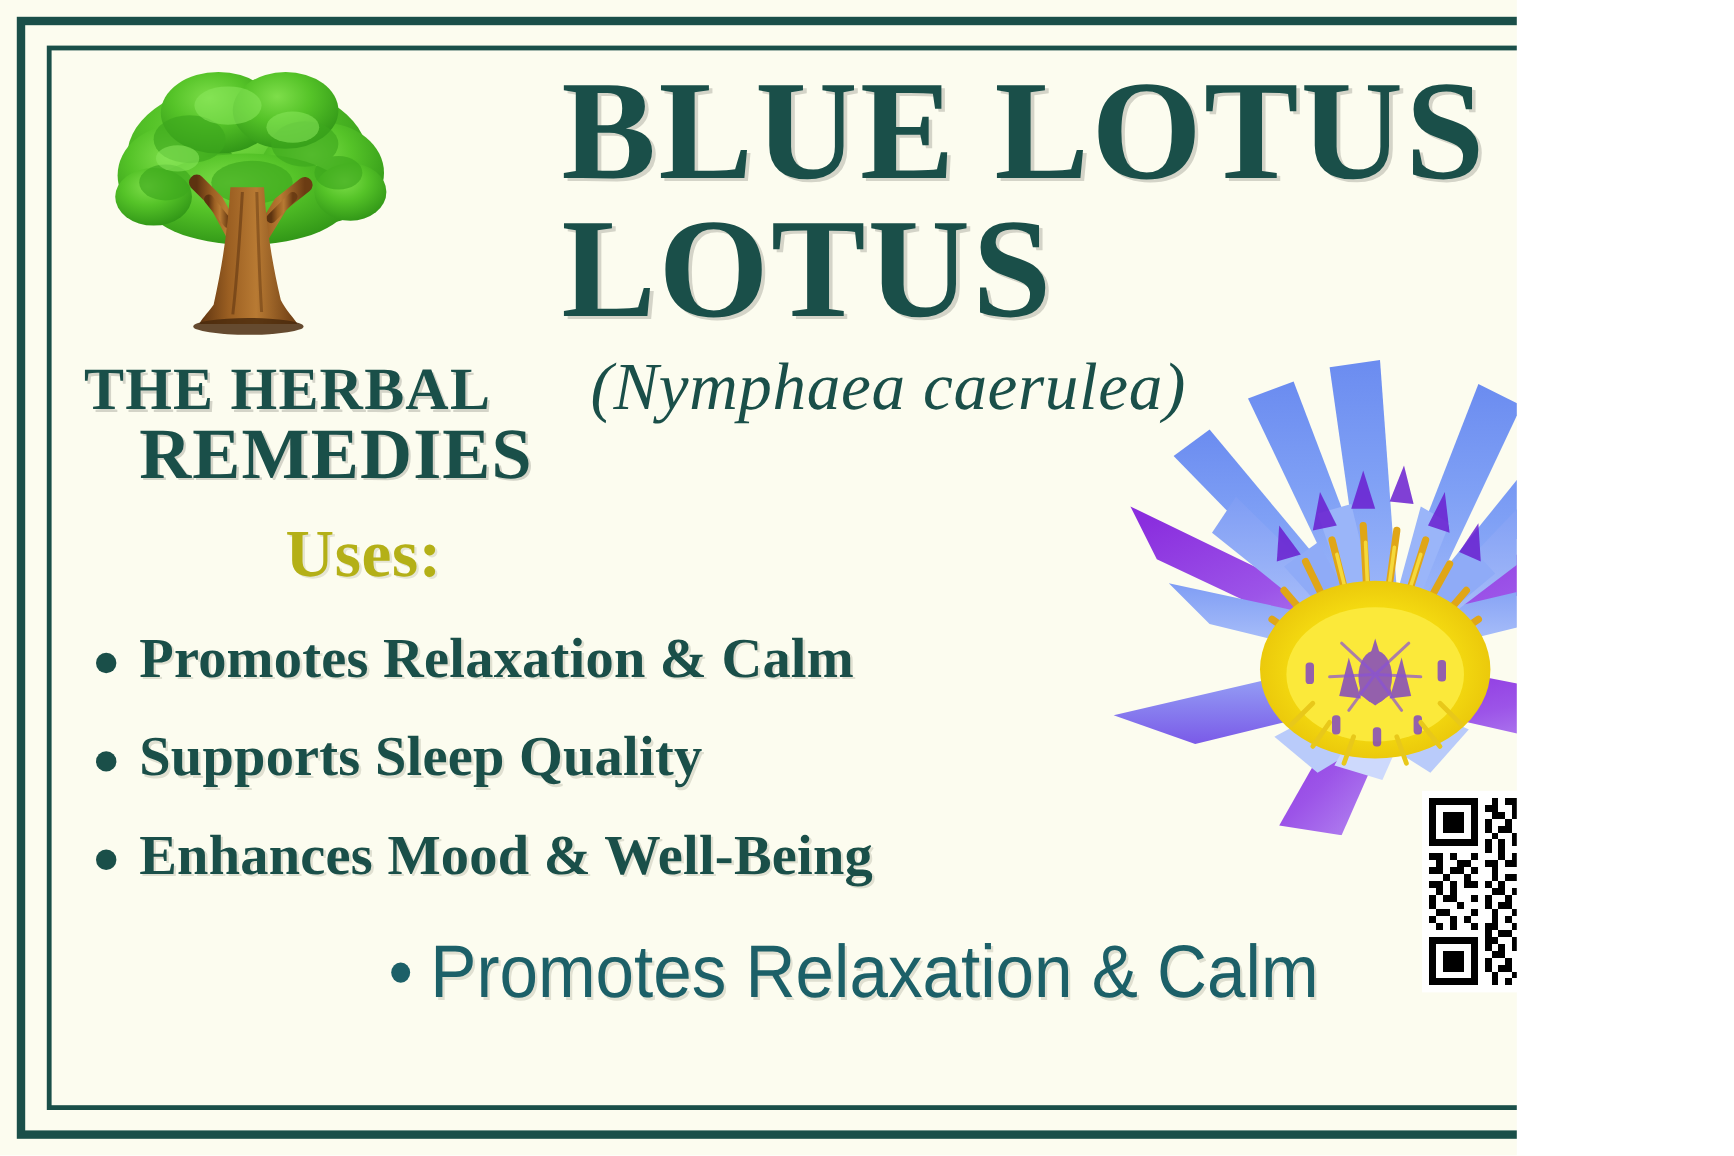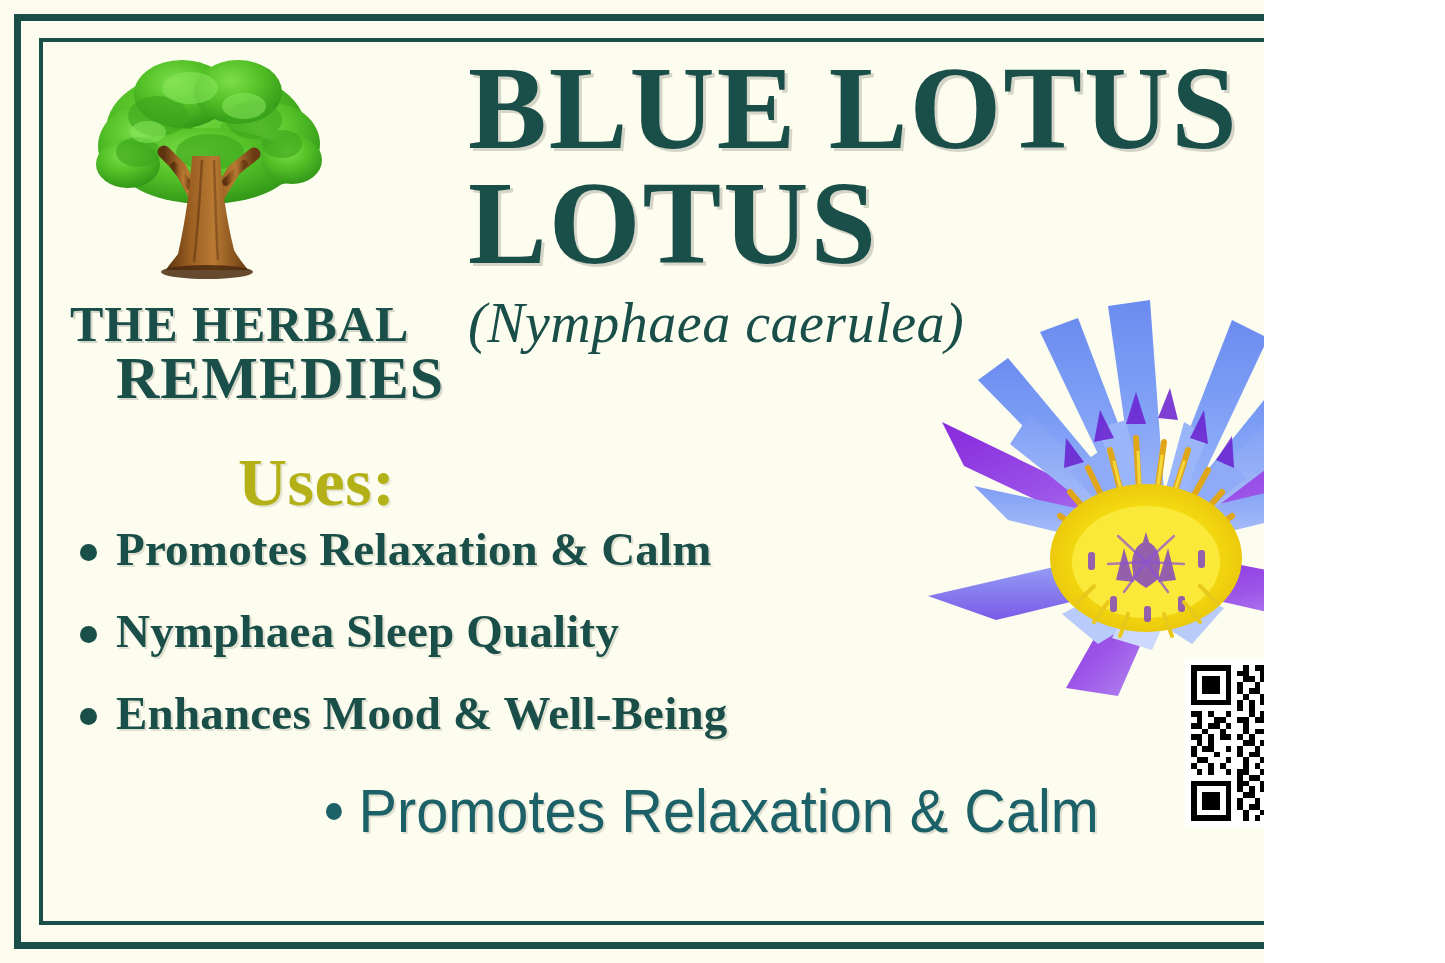--- a/index.html
+++ b/index.html
@@ -83,32 +83,32 @@
     white-space: nowrap;
   }
   .title-line.second { margin-top: 2px; }
   .subtitle {
     font-size: 56px;
     font-style: italic;
     font-weight: 400;
     margin-top: 10px;
     letter-spacing: 0.5px;
     white-space: nowrap;
+    margin-left: 24px;
   }
 
   
   .uses-heading {
     position: absolute;
     left: 238px; top: 430px;
-    font-size: 68px;
+    font-size: 56px;
     font-weight: 700;
     color: #b4b017;
     letter-spacing: 0.5px;
     text-shadow: 2px 2px 0 rgba(150,150,120,0.22);
-    margin-top: 13px;
   }
 
   
   .uses-list {
     position: absolute;
     left: 72px; top: 522px;
     width: 830px;
     margin: 0; padding: 0;
     list-style: none;
   }
@@ -248,21 +248,21 @@
 
   <div class="uses-heading">Uses:</div>
 
   <ul class="uses-list">
     <li>
       <span class="bullet-dot"></span>
       <span>Promotes Relaxation &amp; Calm</span>
     </li>
     <li>
       <span class="bullet-dot"></span>
-      <span>Nymphaea Sleep Quality</span>
+      <span>Supports Sleep Quality</span>
     </li>
     <li>
       <span class="bullet-dot"></span>
       <span>Enhances Mood &amp; Well-Being</span>
     </li>
   </ul>
 
   <div class="footer-line">
     <span class="bullet-dot"></span><span>Promotes Relaxation &amp; Calm</span>
   </div>

